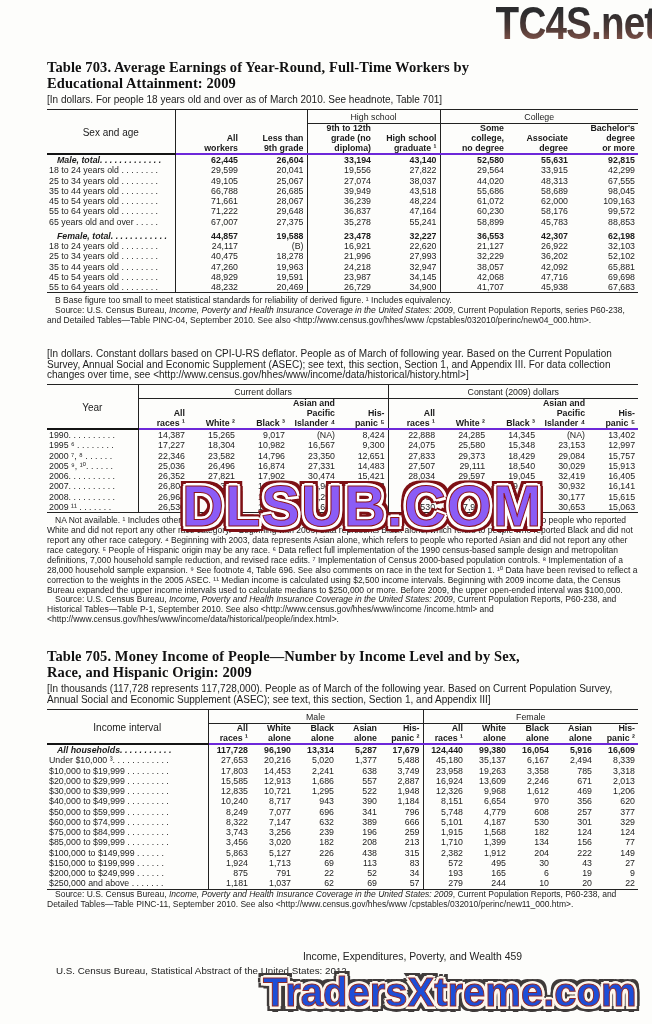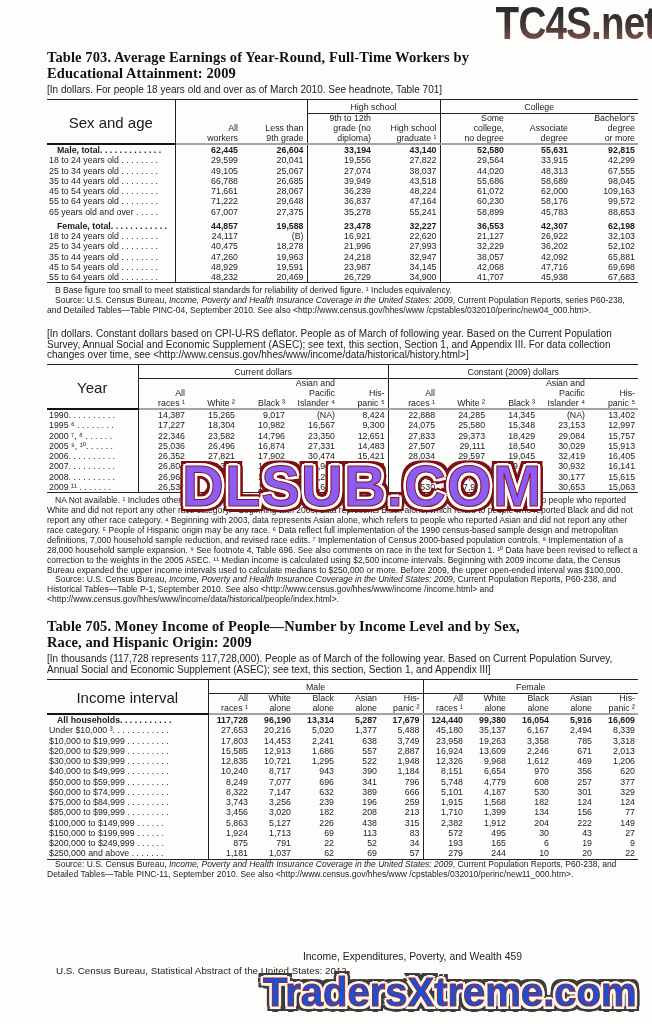--- a/index.html
+++ b/index.html
@@ -4,35 +4,35 @@
 <style>
   html,body{margin:0;padding:0;background:#9a9a9a;}
   .page{position:relative;width:652px;height:1024px;background:#fdfdfb;overflow:hidden;
         font-family:"Liberation Sans","DejaVu Sans",sans-serif;color:#1b1b1b;}
   .content{padding:36px 14px 0 47px;width:591px;}
 
   .tbl-title{font-family:"Liberation Serif","DejaVu Serif",serif;font-weight:bold;
              font-size:14.5px;line-height:16px;letter-spacing:.1px;color:#111;}
   .headnote{font-size:10px;line-height:10.4px;margin-top:4px;}
 
-  .sect{margin-top:13px;position:relative;}
+  .sect{margin-top:23px;position:relative;}
 
   table.t{border-collapse:collapse;table-layout:fixed;width:591px;margin-top:4px;
           border-top:1.5px solid #222;border-bottom:1.5px solid #222;}
   .t th,.t td{padding:0 3px 0 0;font-size:8.8px;font-weight:normal;color:#1b1b1b;}
   .grp-row th{font-size:8.8px;padding:2px 0 1px;}
   .grp-h{text-align:center;border-bottom:1px solid #222;}
-  .col-row th{border-bottom:2px solid #a3a3a3;}
+  .col-row th{border-bottom:2px solid #6d28d9;font-weight:bold;}
   .colh{text-align:right;vertical-align:bottom;white-space:pre-line;line-height:9.6px;padding-bottom:4px;}
-  th.stub{vertical-align:middle;text-align:center;border-right:1px solid #222;border-bottom:2px solid #141414;font-size:15px;}
+  th.stub{vertical-align:middle;text-align:center;border-right:1px solid #222;border-bottom:2px solid #141414;font-size:10px;}
   .grp{border-left:1px solid #222;}
   tbody td{text-align:right;line-height:10.25px;white-space:nowrap;}
   tbody td.lbl{text-align:left;padding-left:2px;border-right:1px solid #222;overflow:hidden;}
   .bold-row td{font-weight:bold;}
-  .bold-row td.lbl{padding-left:10px;}
+  .bold-row td.lbl{padding-left:10px;font-style:italic;}
   .gap-row td{padding-top:4px;}
 
   .fnote{font-size:8.5px;line-height:9.9px;margin-top:3px;text-indent:8px;}
   .fnote.src{margin-top:0;}
   .fnote i{font-style:italic;}
 
   .footer-right{position:absolute;top:951px;right:130px;font-size:10.4px;color:#222;}
   .footer-left{position:absolute;top:965px;left:56px;font-size:9.8px;color:#222;}
 
   .wm{position:absolute;font-weight:bold;white-space:nowrap;z-index:50;}

